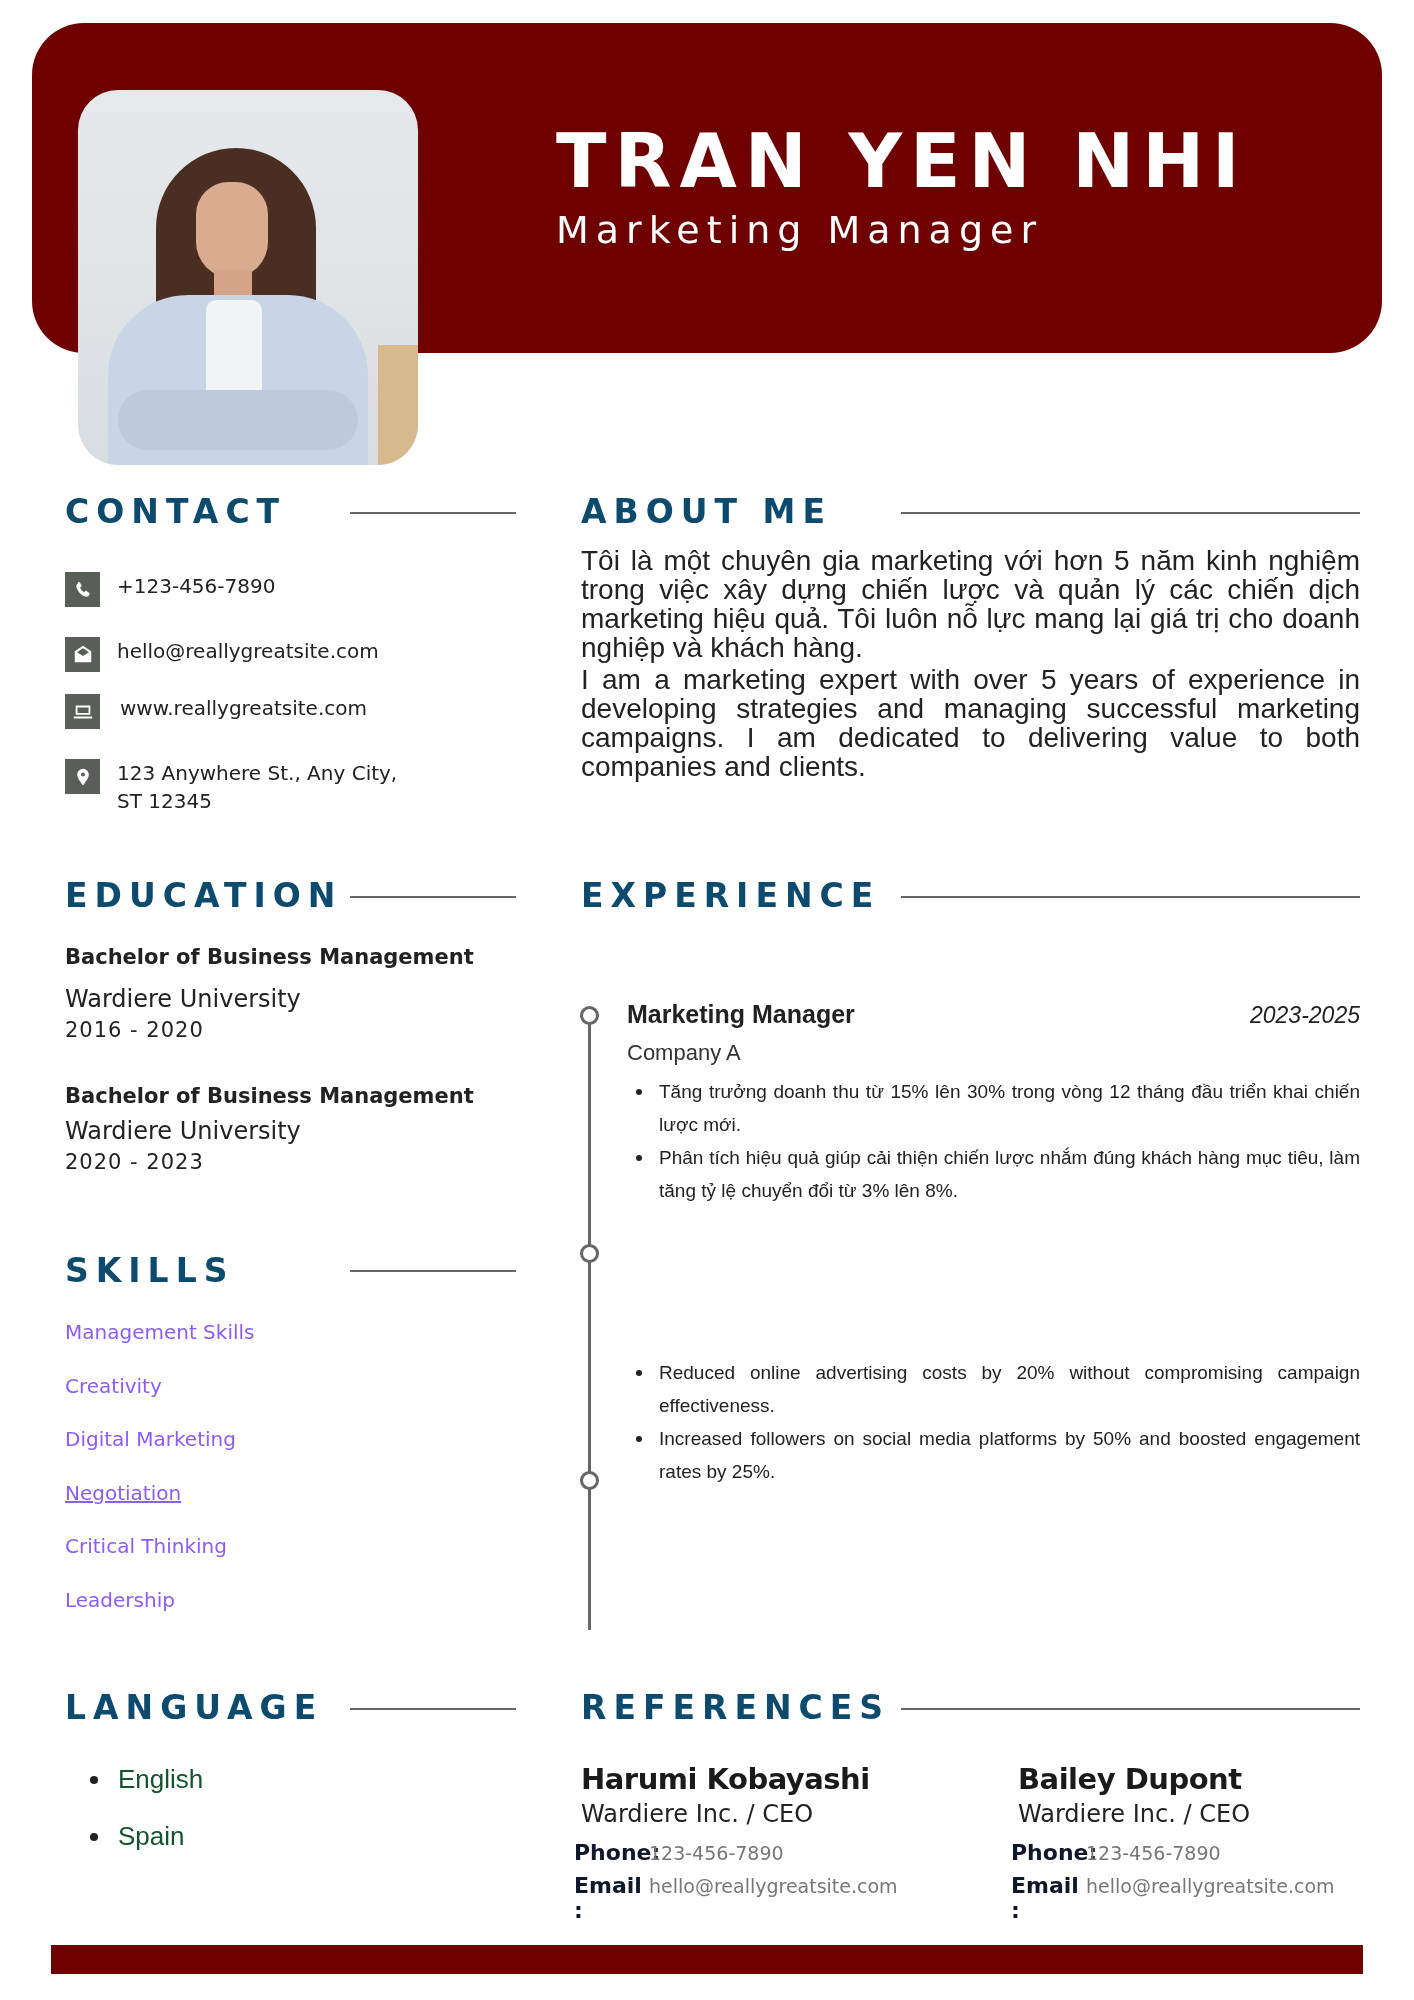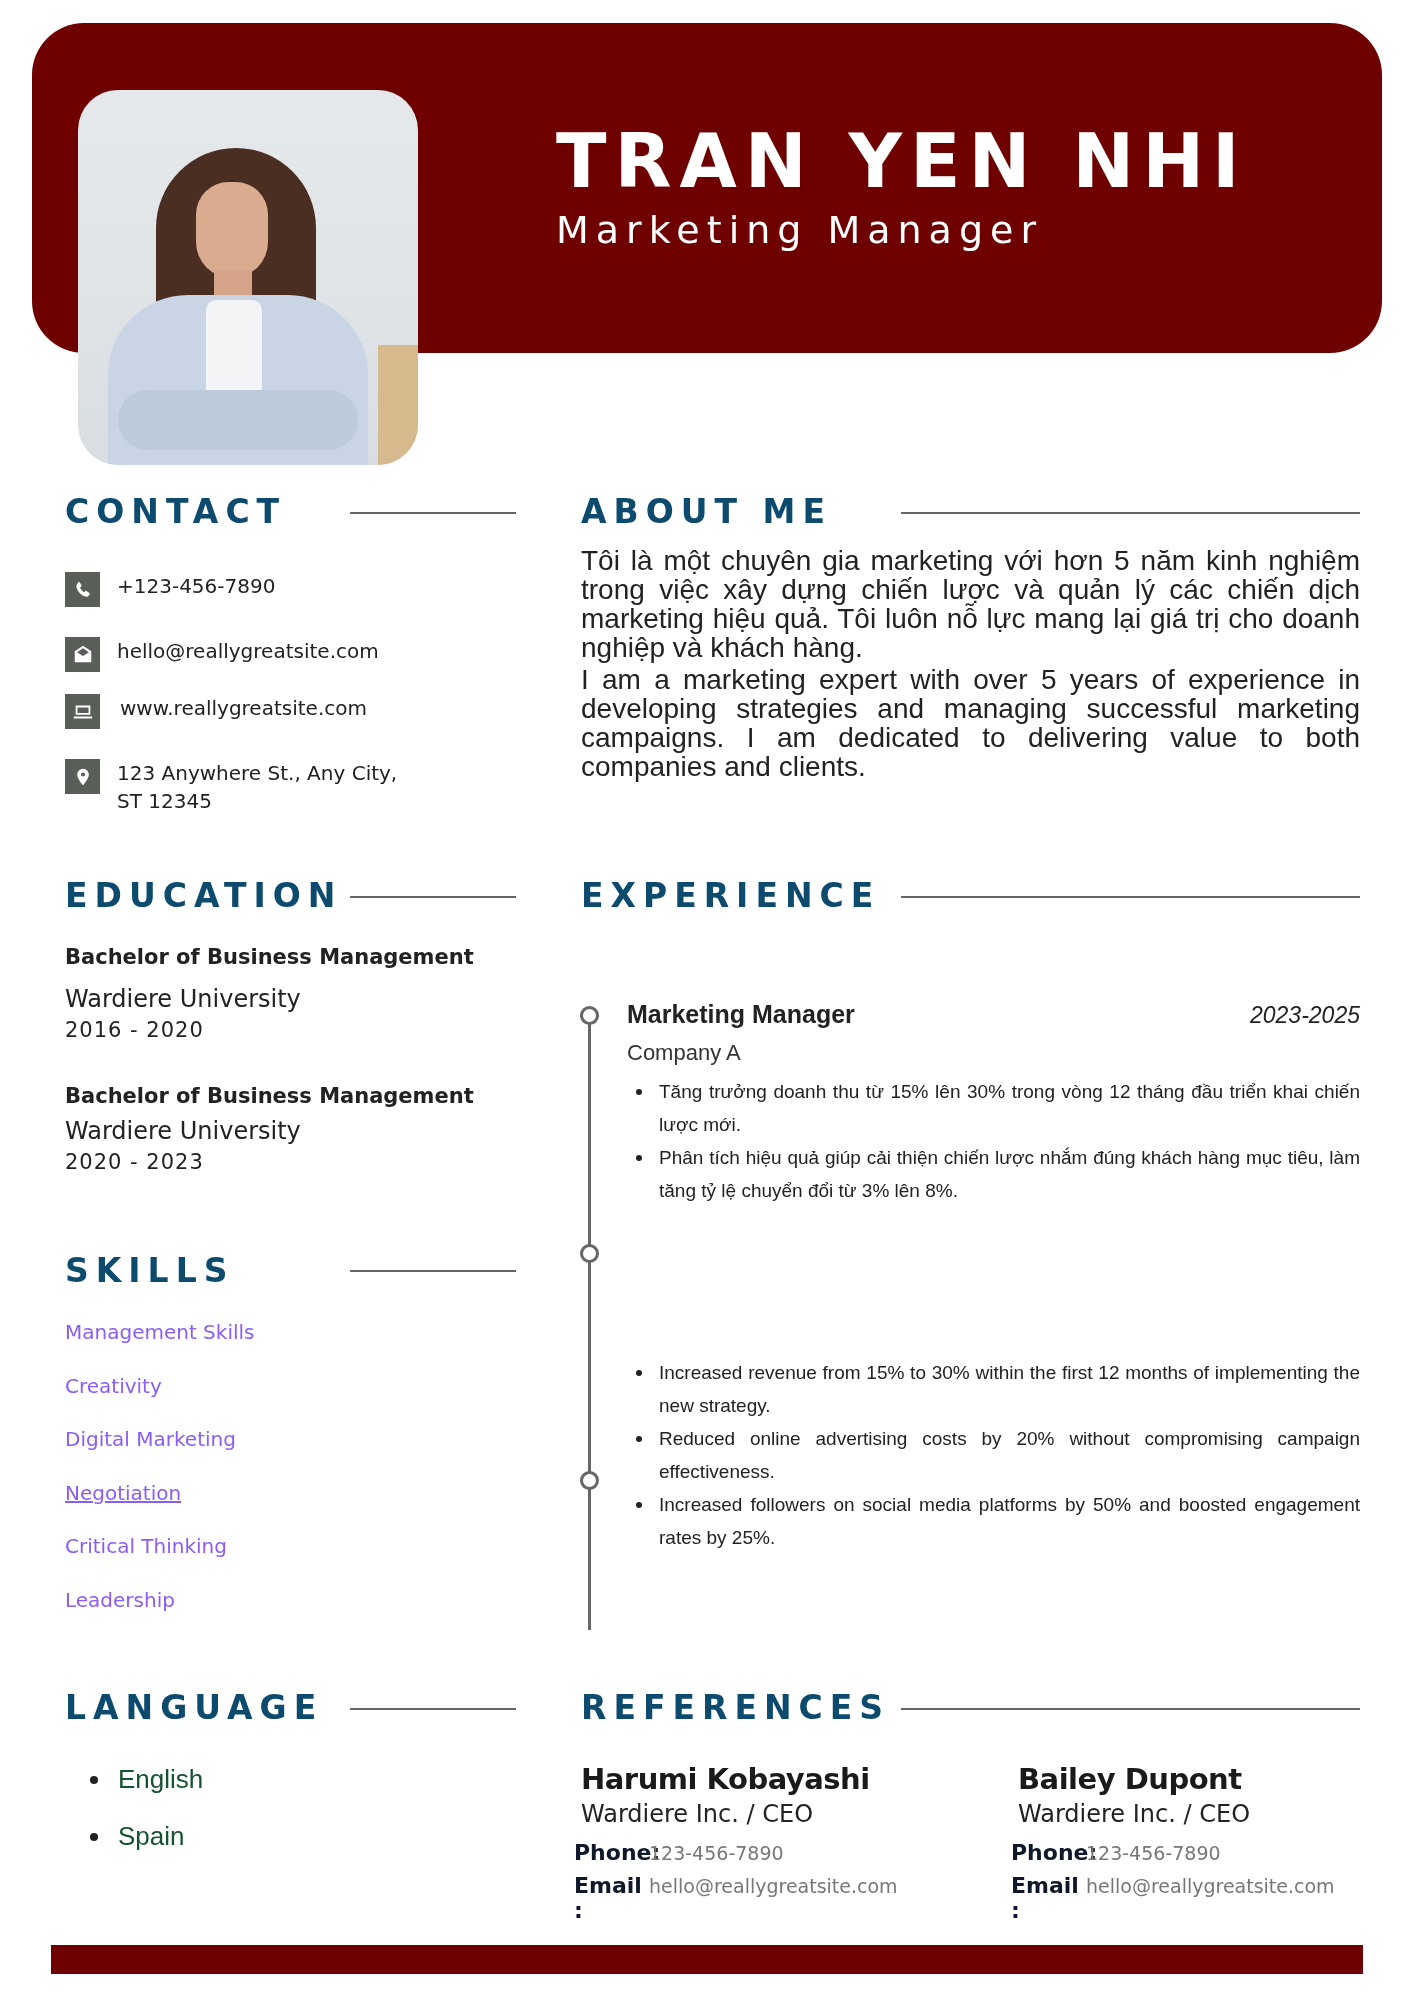--- a/index.html
+++ b/index.html
@@ -173,21 +173,20 @@
 
 <div class="job-title">Marketing Manager</div>
 <div class="job-years">2023-2025</div>
 <div class="job-company">Company A</div>
 
 <ul class="bullets" style="top:1075px;">
   <li>Tăng trưởng doanh thu từ 15% lên 30% trong vòng 12 tháng đầu triển khai chiến lược mới.</li>
   <li>Phân tích hiệu quả giúp cải thiện chiến lược nhắm đúng khách hàng mục tiêu, làm tăng tỷ lệ chuyển đổi từ 3% lên 8%.</li>
 </ul>
 <ul class="bullets" style="top:1356px;">
-  <li>Increased revenue from 15% to 30% within the first 12 months of implementing the new strategy.</li>
   <li>Reduced online advertising costs by 20% without compromising campaign effectiveness.</li>
   <li>Increased followers on social media platforms by 50% and boosted engagement rates by 25%.</li>
 </ul>
 
 <div class="sec-head" style="left:581px; top:1688px;">REFERENCES</div>
 <div class="sec-line" style="left:901px; top:1708px; width:459px;"></div>
 
 <div class="ref" style="left:581px; top:1762px;">
   <div class="ref-name">Harumi Kobayashi</div>
   <div class="ref-company">Wardiere Inc. / CEO</div>

